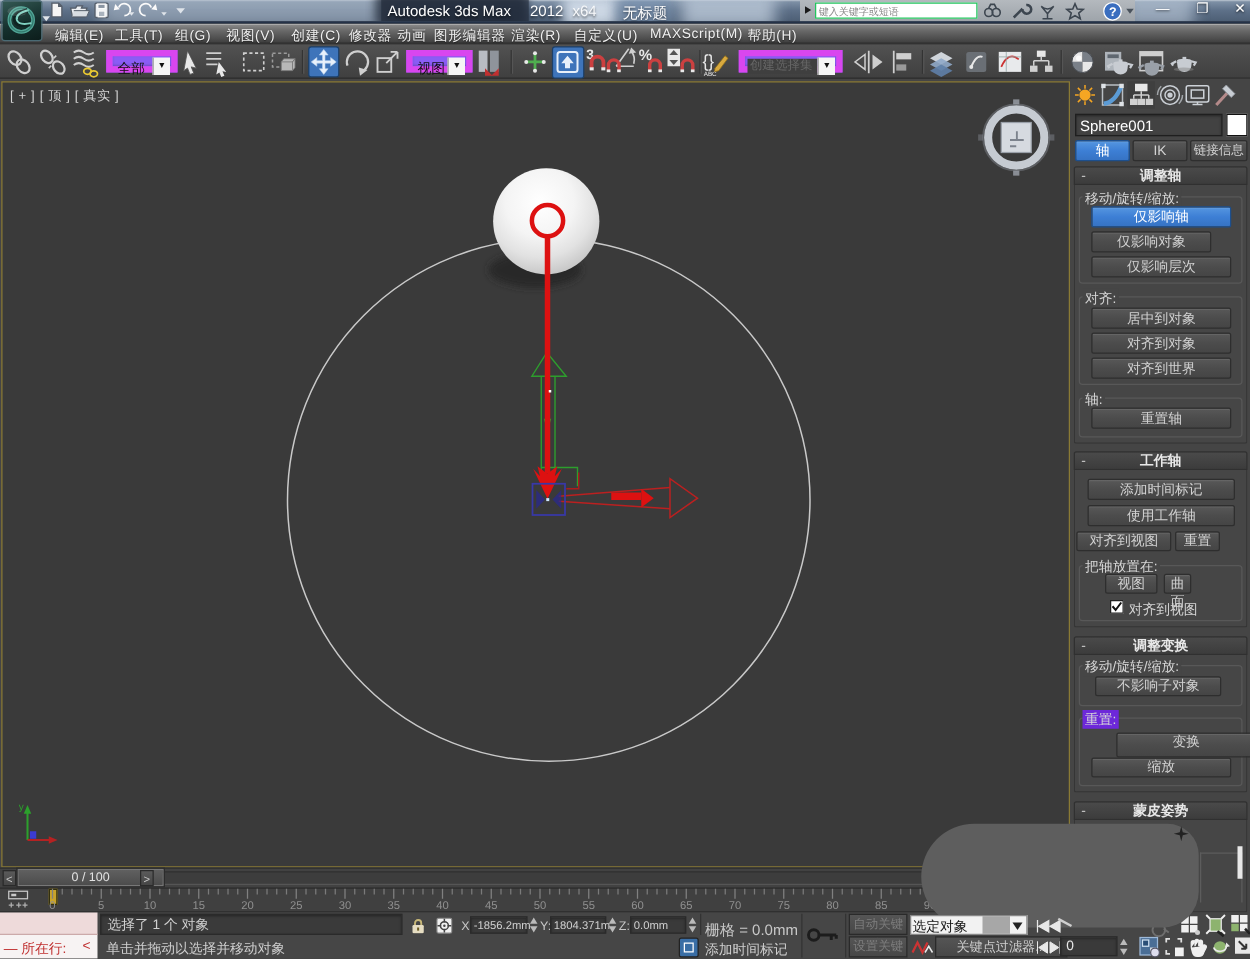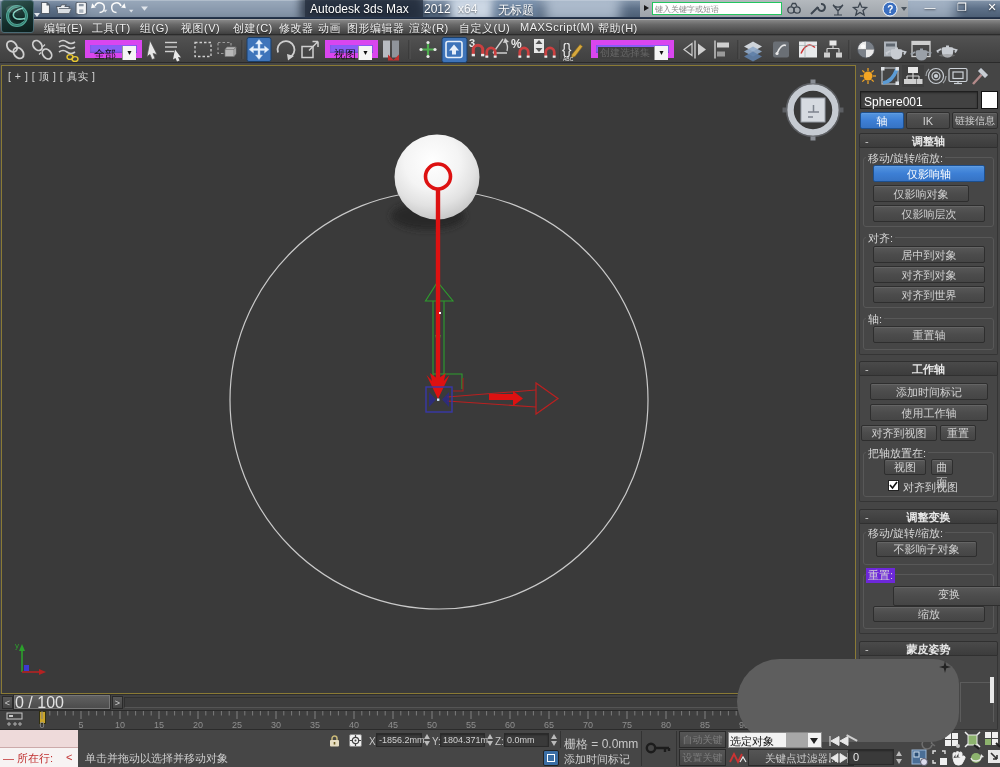--- a/index.html
+++ b/index.html
@@ -507,21 +507,21 @@
 <div class="cbtn" style="left:873px;top:606px;width:112px;height:16px;line-height:15px">缩放</div>
 
 <div class="rollh" style="top:641px"><span class="mns">-</span>蒙皮姿势</div>
 <div class="roll" style="top:656px;height:74px"></div>
 <div class="abs" style="left:960px;top:682px;width:34px;height:40px;border:1px solid #5c5c5c;border-bottom:none"></div>
 <div class="abs" style="left:990px;top:677px;width:4px;height:26px;background:#e8e8e8"></div>
 
 <div id="timeslider"></div>
 <div class="abs" style="left:124px;top:697px;width:729px;height:11px;background:#3d3d3d;border:1px solid #303030;border-bottom-color:#555"></div>
 <div class="abs" style="left:2px;top:696px;width:11px;height:13px;background:linear-gradient(180deg,#5a5a5a,#464646);border:1px solid #2a2a2a;color:#ccc;font-size:9px;text-align:center;line-height:12px">&lt;</div>
-<div class="abs" style="left:14px;top:695px;width:96px;height:14px;background:linear-gradient(180deg,#606060,#4c4c4c);border:1px solid #777;outline:1px solid #2c2c2c;color:#e2e2e2;font-size:16px;text-align:left;line-height:13px">0 / 100</div>
+<div class="abs" style="left:14px;top:695px;width:117px;height:14px;background:linear-gradient(180deg,#606060,#4c4c4c);border:1px solid #777;outline:1px solid #2c2c2c;color:#e2e2e2;font-size:10px;text-align:center;line-height:13px">0 / 100</div>
 <div class="abs" style="left:112px;top:696px;width:11px;height:13px;background:linear-gradient(180deg,#5a5a5a,#464646);border:1px solid #2a2a2a;color:#ccc;font-size:9px;text-align:center;line-height:12px">&gt;</div>
 
 <div id="trackbar"></div>
 <div class="abs" style="left:39px;top:711px;width:7px;height:13px;background:#c9a42a;border:1px solid #33300e"></div>
 <svg id="ruler" class="abs" style="left:0;top:710px" width="857" height="20" viewBox="0 0 857 20">
       <line x1="42.0" y1="1" x2="42.0" y2="9" stroke="#808080" stroke-width="1"></line>
       <text x="42.0" y="17.5" font-size="9" fill="#8f8f8f" text-anchor="middle">0</text>
       <line x1="49.8" y1="1" x2="49.8" y2="5.5" stroke="#7a7a7a" stroke-width="1"></line>
       <line x1="57.6" y1="1" x2="57.6" y2="5.5" stroke="#7a7a7a" stroke-width="1"></line>
       <line x1="65.4" y1="1" x2="65.4" y2="5.5" stroke="#7a7a7a" stroke-width="1"></line>
@@ -654,20 +654,21 @@
 <path d="M 3 10 v 4 M 1 12 h 4 M 9 10 v 4 M 7 12 h 4 M 14 10 v 4 M 12 12 h 4" stroke="#b0b0b0" stroke-width="1"></path>
 </svg>
 
 <div id="statusbar"></div>
 
 <div class="abs" style="left:0;top:730px;width:78px;height:18px;background:#eedada;border-bottom:1px solid #caa"></div>
 <div class="abs" style="left:0;top:748px;width:78px;height:19px;background:#f7f3f3"></div>
 <div class="abs" style="left:3px;top:751px;font-size:11px;color:#c03030">— 所在行:</div>
 <div class="abs" style="left:66px;top:751px;font-size:11px;color:#c03030">&lt;</div>
 
+<div class="sfield" style="left:80px;top:731px;width:242px;height:17px;line-height:16px;padding-left:5px">选择了 1 个 对象</div>
 <div class="abs" style="left:85px;top:751px;font-size:11px;color:#cfcfcf">单击并拖动以选择并移动对象</div>
 
 <svg class="abs" style="left:329px;top:735px" width="11" height="12" viewBox="0 0 11 12">
 <rect x="1" y="5" width="9" height="6.5" rx="1" fill="#e6ddc2"></rect>
       <path d="M 3 5 V 3.5 a 2.5 2.5 0 0 1 5 0 V 5" fill="none" stroke="#c8b878" stroke-width="1.5"></path>
       <rect x="4.7" y="7" width="1.6" height="2.5" fill="#6a5a20"></rect>
 </svg>
 
 <svg class="abs" style="left:349px;top:734px" width="13" height="13" viewBox="0 0 13 13">
 <rect x="0.5" y="0.5" width="12" height="12" rx="1.5" fill="#f0f0f0" stroke="#888"></rect>

